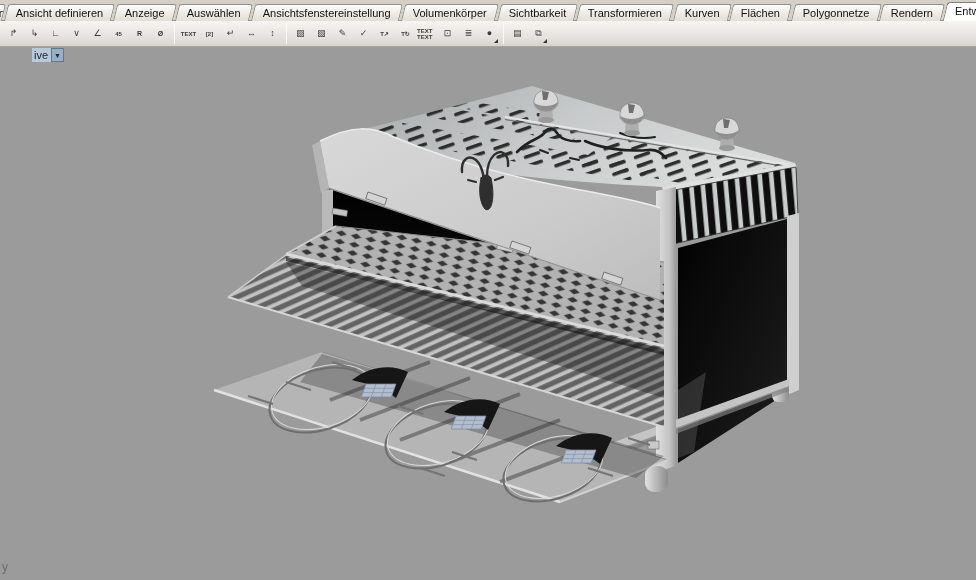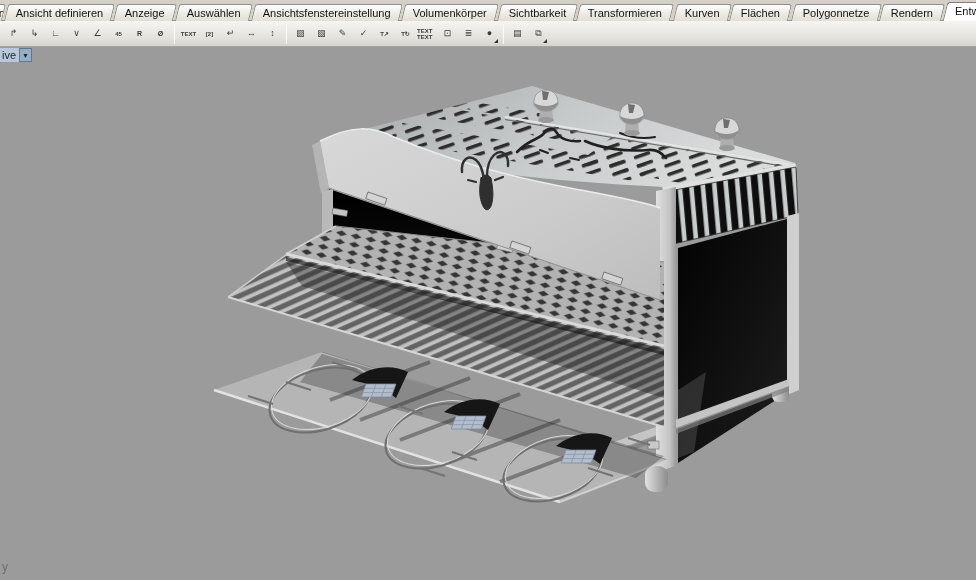--- a/index.html
+++ b/index.html
@@ -29,21 +29,21 @@
   .glyph.small { font-size:6px; letter-spacing:0; font-weight:bold; }
   .glyph.mid { font-size:7px; font-weight:bold; }
   .tbtn.corner:after { content:""; position:absolute; right:1px; bottom:1px;
     border-left:4px solid transparent; border-bottom:4px solid #333; }
   .sep { width:1px; height:20px; background:#b0ada7; border-right:1px solid #fbfaf8; margin:0 3px; }
 
   
   .viewport { position:absolute; top:47px; left:0; width:976px; height:533px; background:#9b9b9b; }
   .viewport svg { position:absolute; top:0; left:0; }
   .vp-title { position:absolute; top:1px; left:0; height:14px; display:flex; z-index:3; }
-  .vp-title .name { background:#b9c8da; color:#16222e; font-size:11px; line-height:14px; padding:0 3px 0 2px; }
+  .vp-title .name { background:#b9c8da; color:#16222e; font-size:11px; line-height:14px; padding:0 3px 0 2px;margin-left:32px; }
   .vp-title .dd { width:13px; background:#97aec5; border:1px solid #5f7document document8; border:1px solid #5f7890;
     display:flex; align-items:center; justify-content:center; font-size:7px; color:#1a2633; }
   .axis-y { position:absolute; left:2px; bottom:6px; font-size:12px; color:#6e6e6e; z-index:3; }
 </style>
 </head>
 <body>
 
 <div class="app">
 
   <div class="tabbar">

